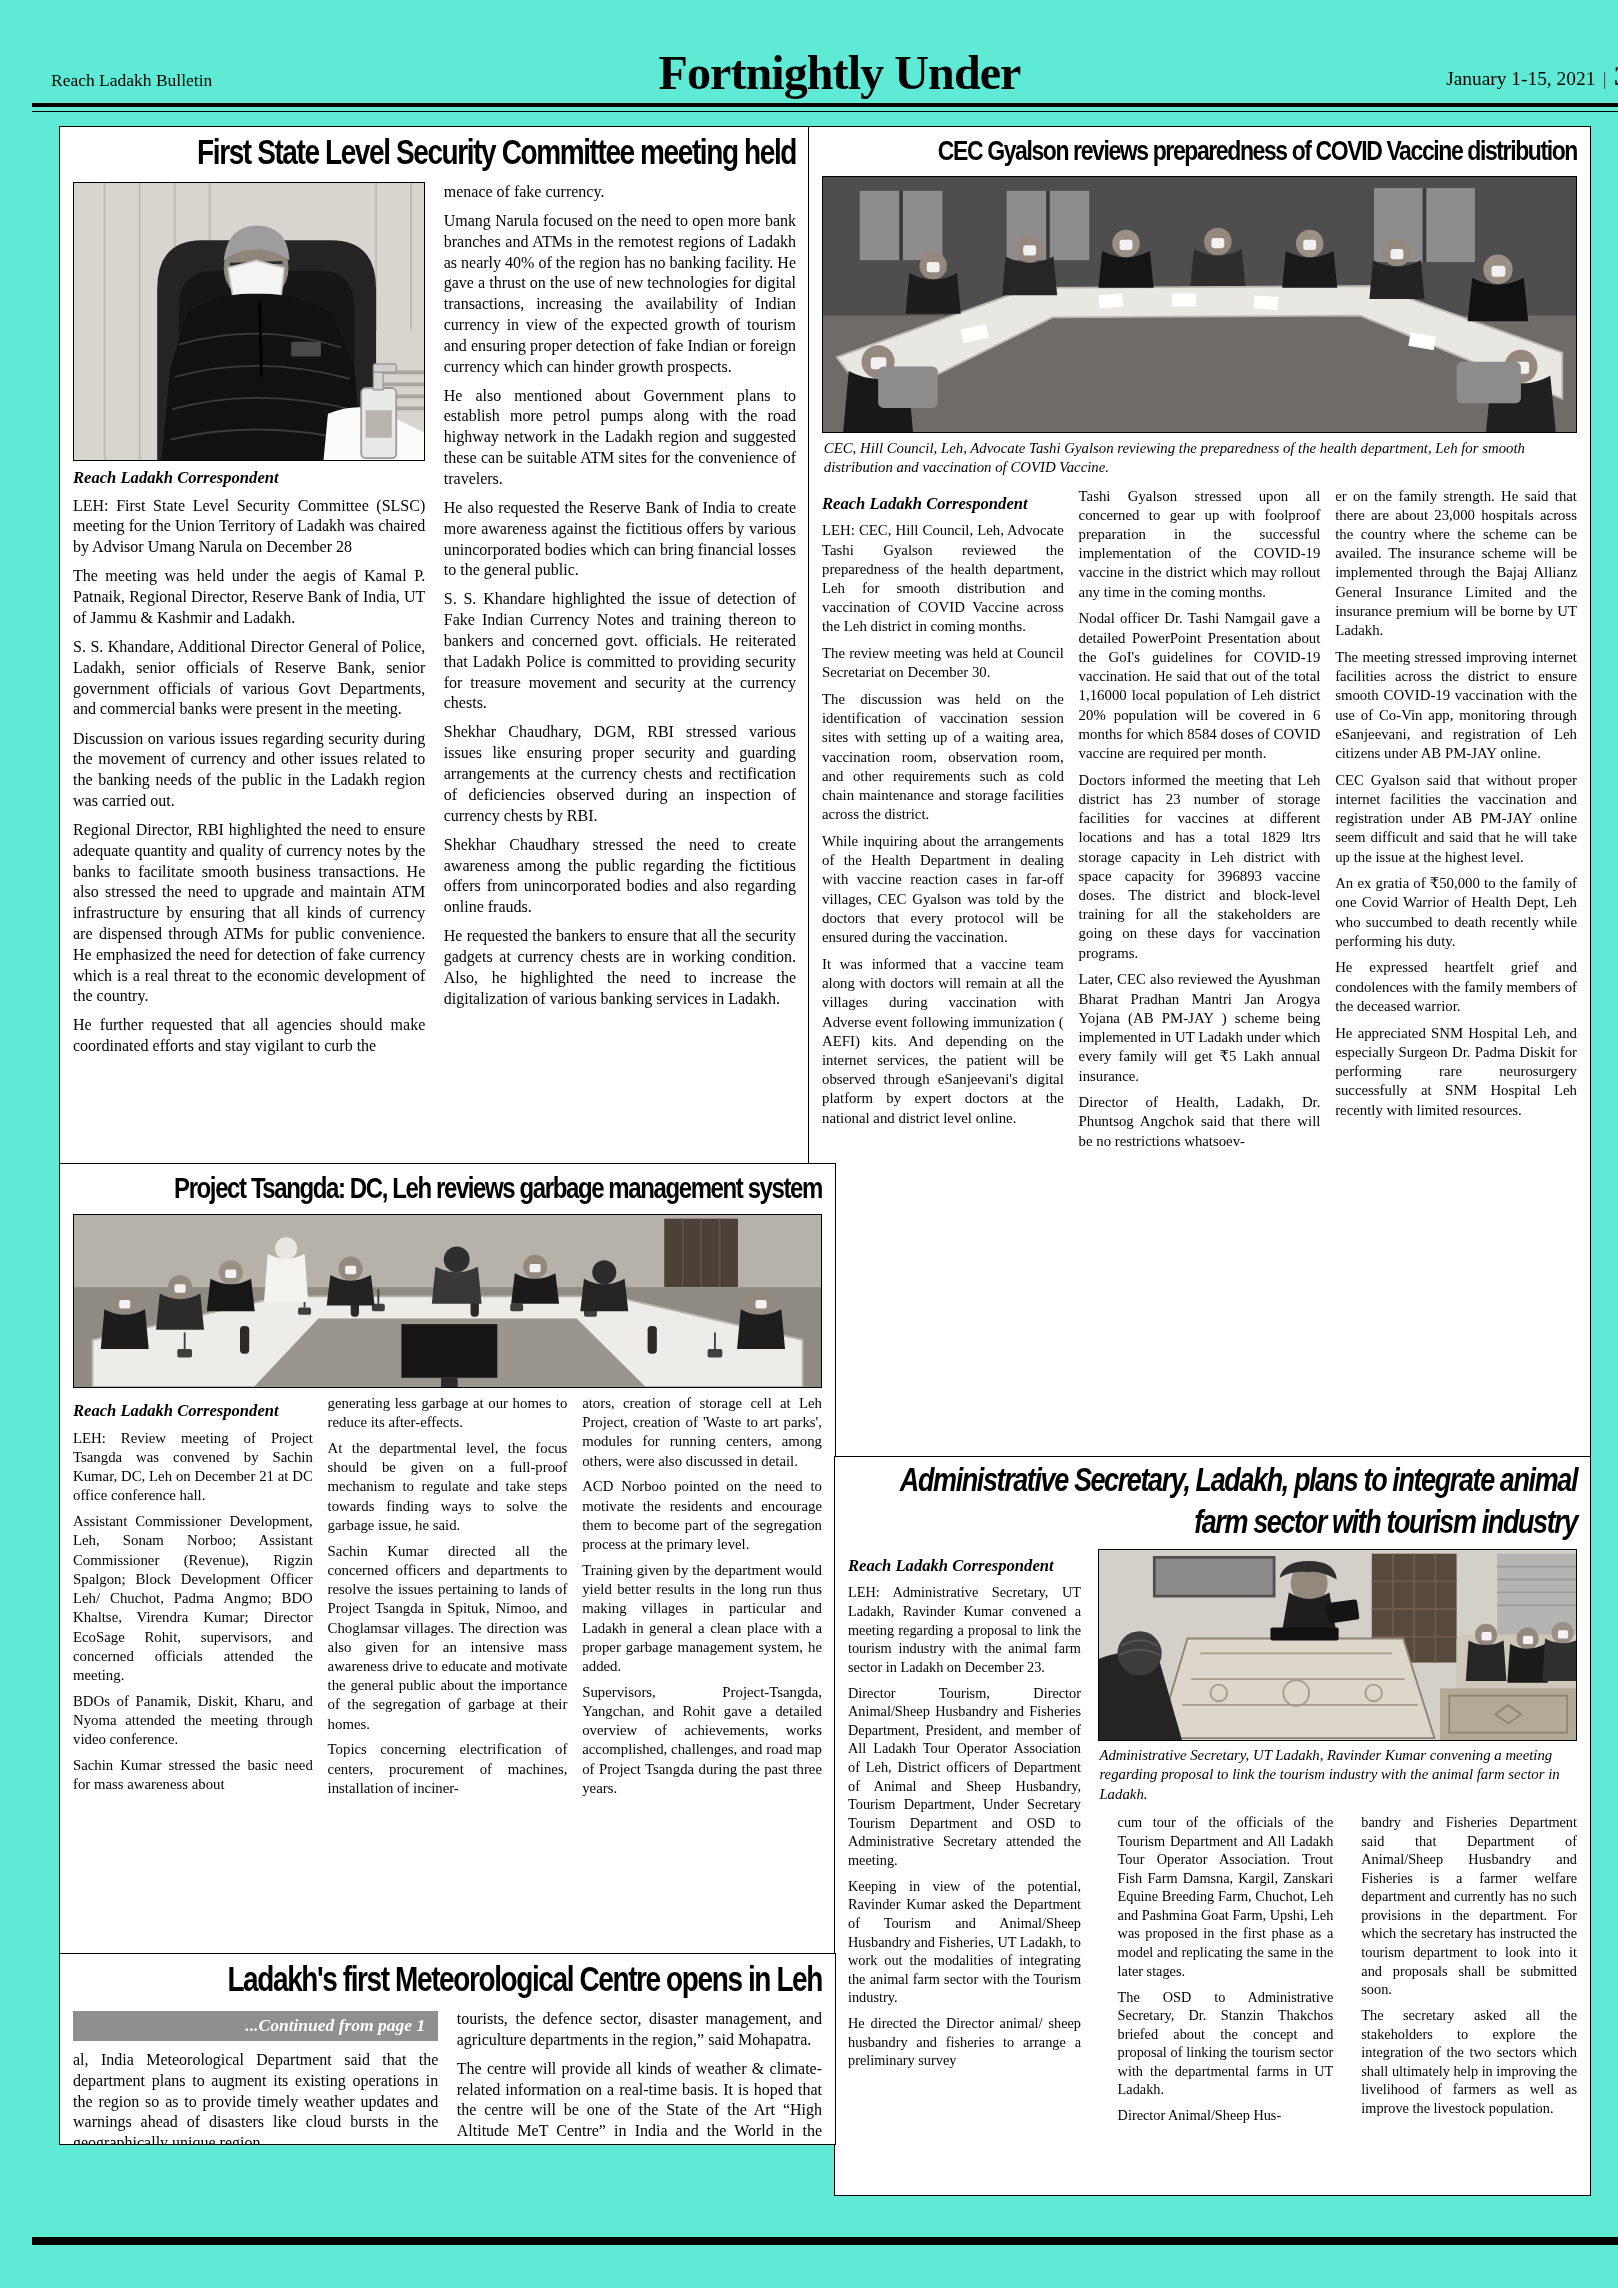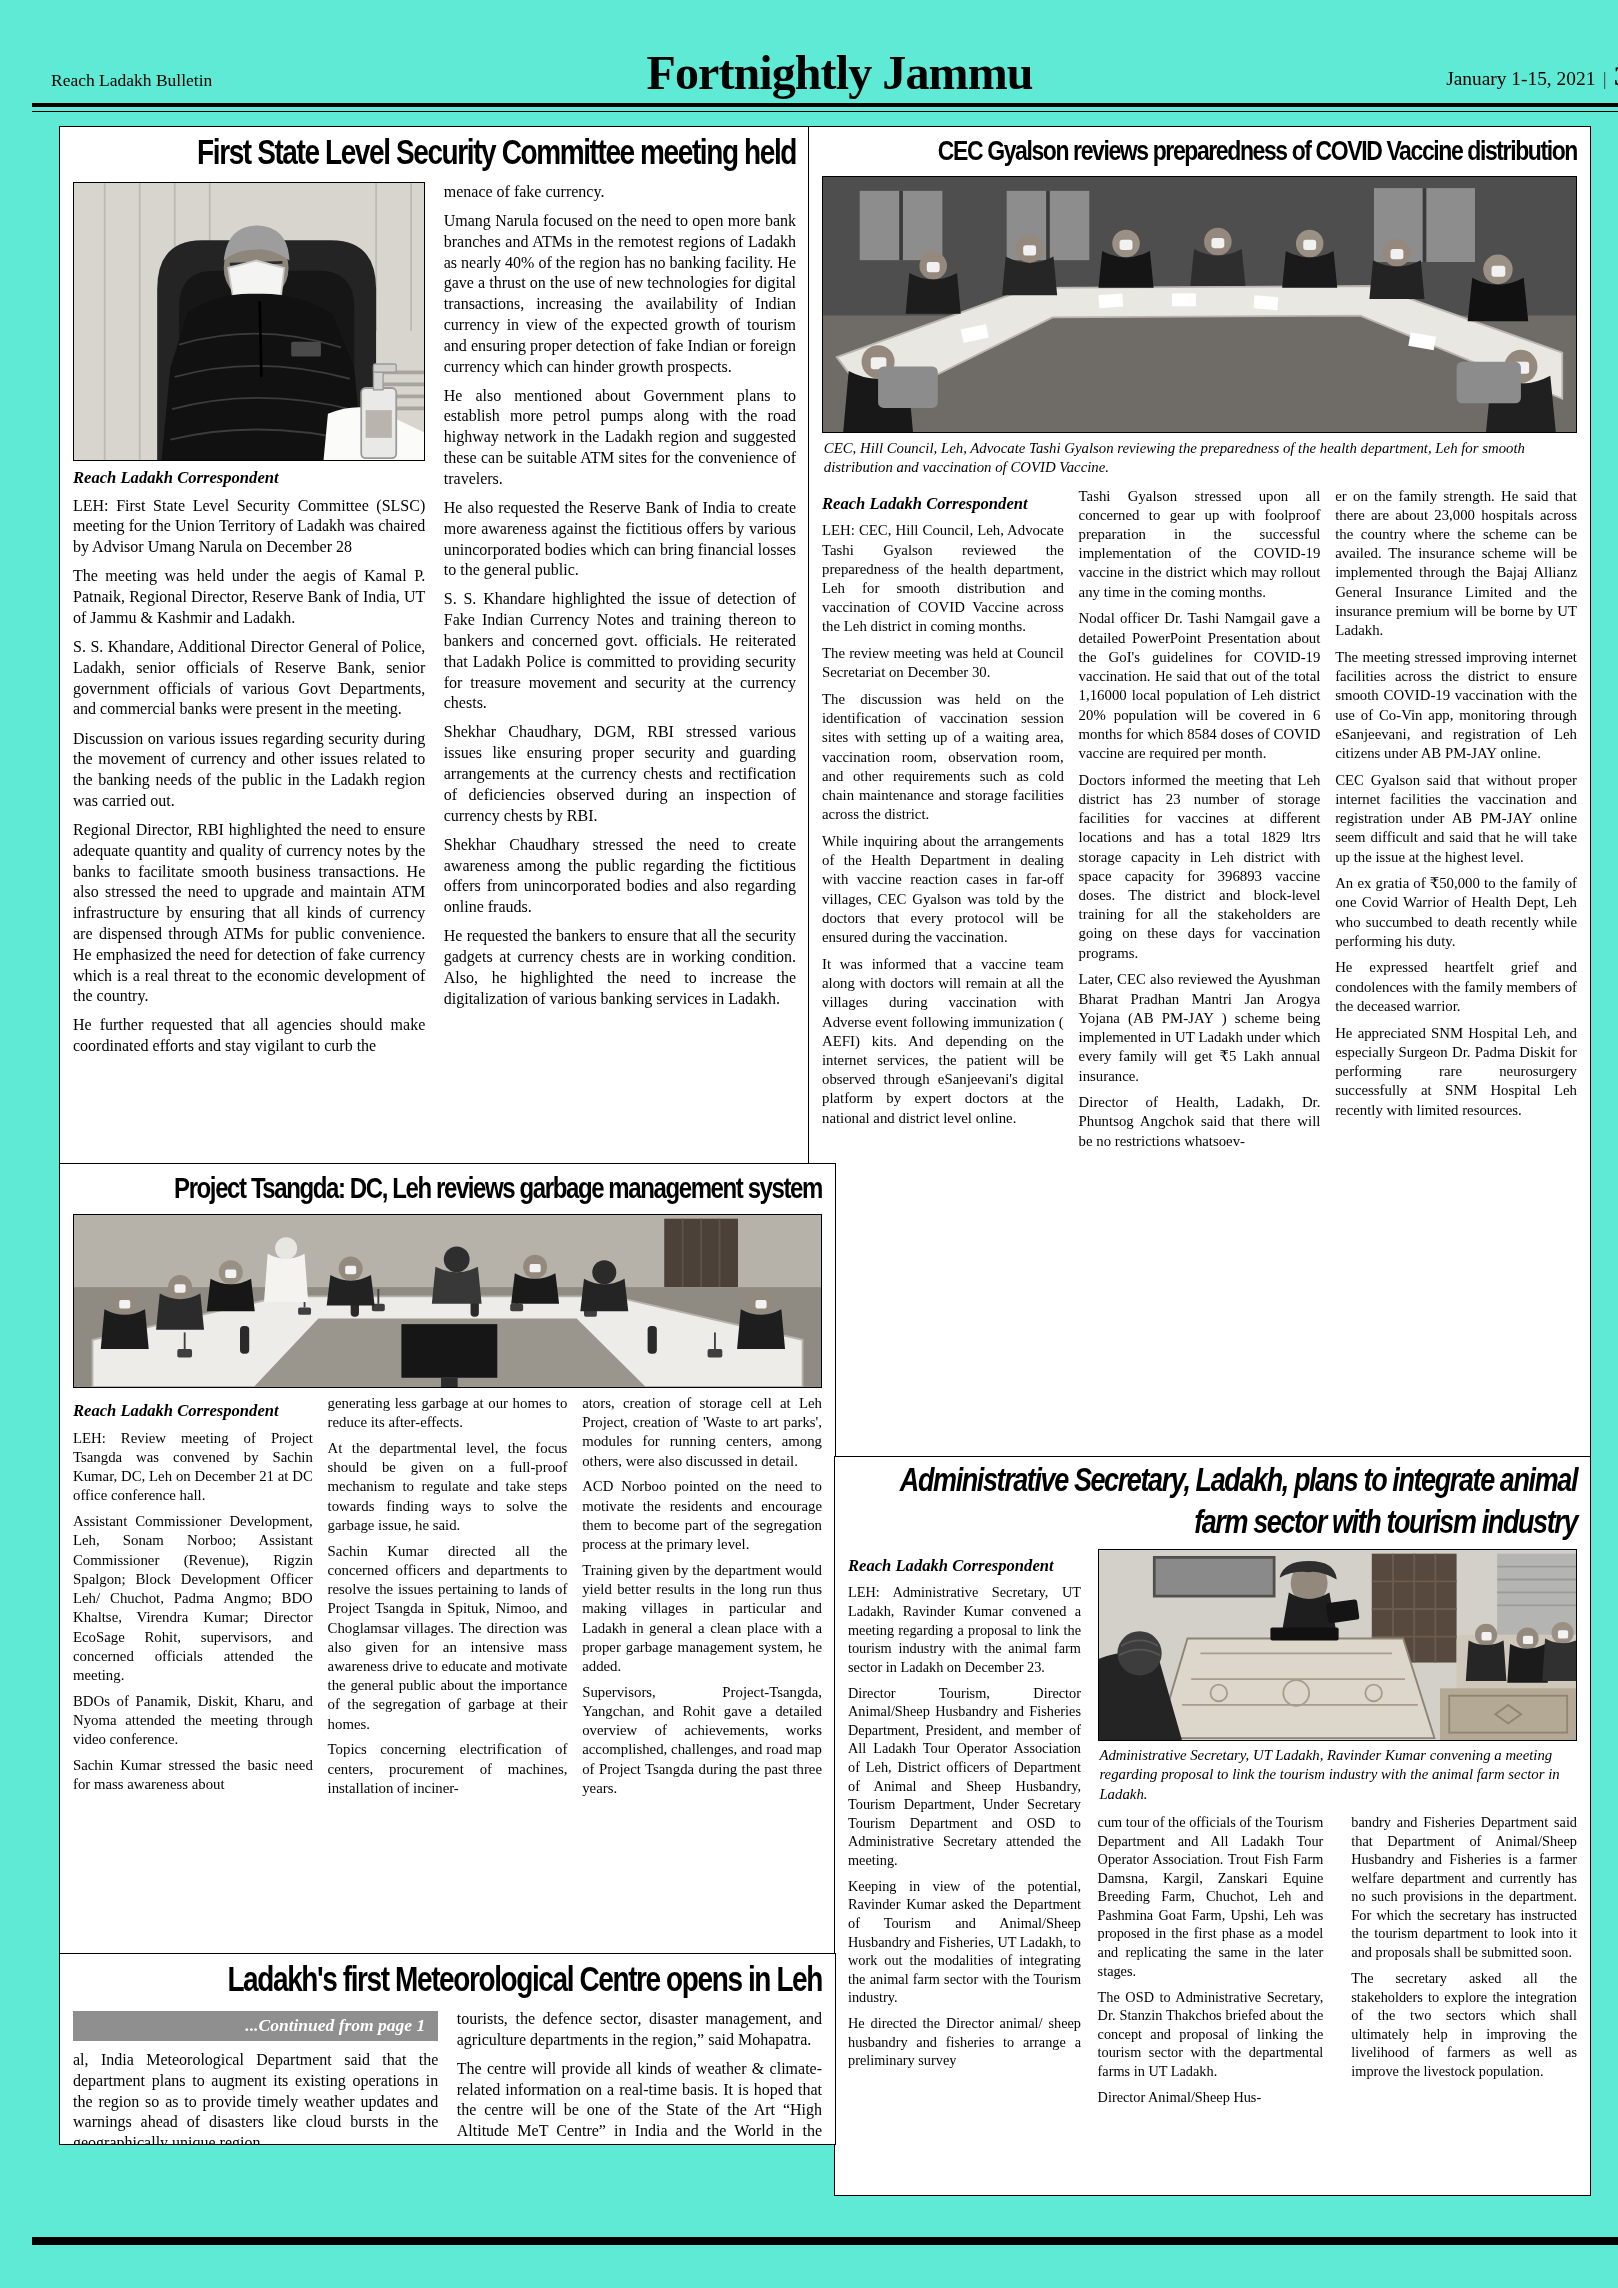--- a/index.html
+++ b/index.html
@@ -47,33 +47,33 @@
   .a4 .paras p{font-size:14.3px;margin-bottom:7.4px;}
   .a5 .paras p{font-size:16px;}
   .byline{font-weight:700;font-style:italic;font-size:16.6px;margin:7.4px 0;}
   .caption{font-style:italic;font-size:14.8px;line-height:1.3;margin:5.5px 1.8px 9.2px;}
   .photo{margin:0 0 5.5px;border:1.8px solid #000;background:#e8e8e8;line-height:0;}
   .photo svg{width:100%;display:block;}
   
   .a4-row{display:flex;gap:16.6px;align-items:flex-start;}
   .a4-left{width:233px;flex:none;}
   .a4-right{flex:1;min-width:0;}
-  .a4-right .cols{gap:28px;}
+  .a4-right .cols{gap:28px;margin-left:20px;}
   
   .banner{background:#8f8f8f;color:#fff;font-style:italic;font-weight:700;font-size:17.5px;
           text-align:right;padding:4.6px 13px;margin:1.8px 0 9.2px;}
 </style>
 </head>
 <body>
 
 <div class="page">
 
   <header class="masthead">
     <span class="m-left">Reach Ladakh Bulletin</span>
-    <h1 class="m-center">Fortnightly Jammu</h1>
+    <h1 class="m-center">Fortnightly Under</h1>
     <span class="m-right"><span>January 1-15, 2021</span><span class="sep">|</span><span class="pnum">3</span></span>
   </header>
   <div class="rule-double"></div>
 
   <section class="box a1">
     <h2 class="hl hl-a1"><span class="hl-inner">First State Level Security Committee meeting held</span></h2>
     <div class="cols">
       <div class="col">
         <figure class="photo">
           <svg viewBox="0 0 400 300" height="277" preserveAspectRatio="none">

